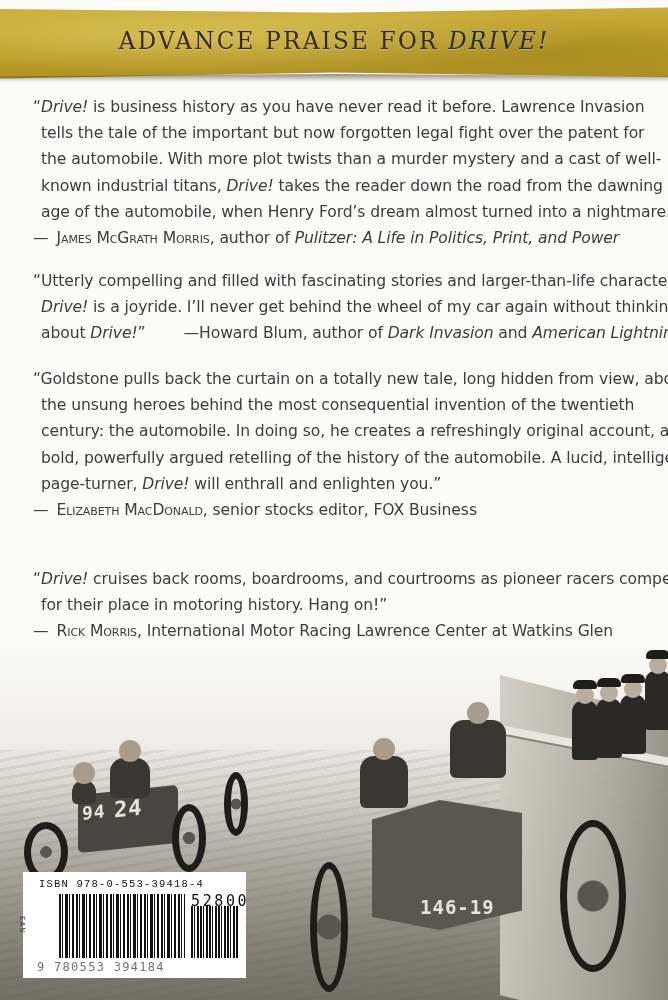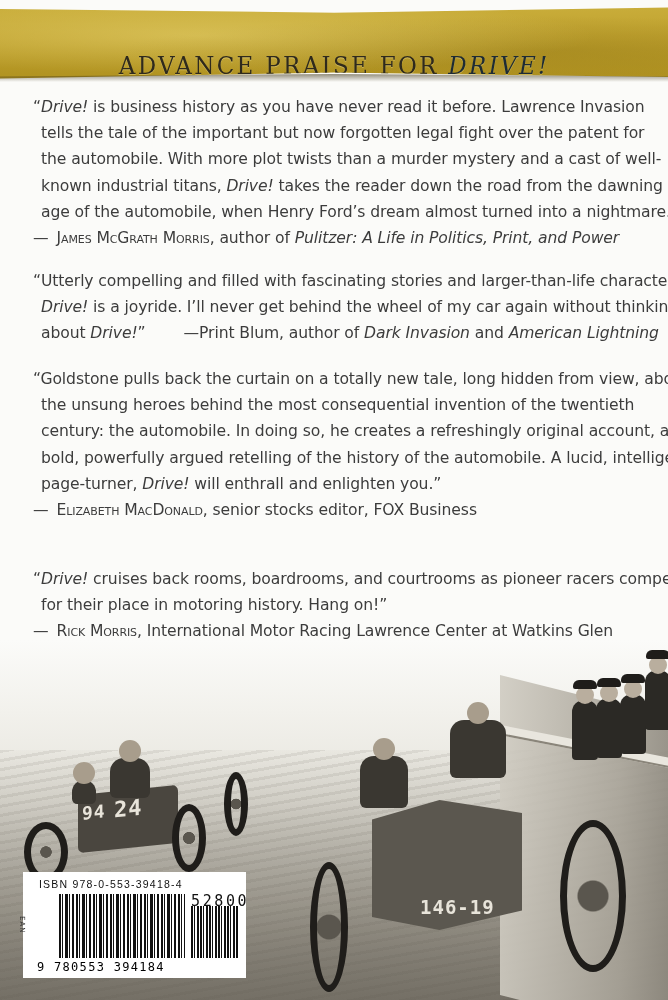--- a/index.html
+++ b/index.html
@@ -13,21 +13,21 @@
 
     
     .banner {
       position: absolute;
       left: 0; top: 6px; width: 668px; height: 74px;
       background:
         radial-gradient(ellipse at 30% 40%, rgba(255,240,150,0.35), transparent 60%),
         radial-gradient(ellipse at 80% 60%, rgba(120,95,10,0.25), transparent 55%),
         linear-gradient(180deg, #c9ad3a 0%, #bfa12e 45%, #b09220 100%);
       clip-path: polygon(0 4%, 50% 9%, 100% 2%, 100% 96%, 50% 90%, 0 98%);
-      display: flex; align-items: flex-end; justify-content: center;
+      display: flex; align-items: center; justify-content: center;
     }
     .banner-shadow {
       position: absolute; left: 0; top: 74px; width: 668px; height: 8px;
       background: linear-gradient(180deg, rgba(60,50,20,0.55), rgba(60,50,20,0));
       clip-path: polygon(0 30%, 50% 0, 100% 30%, 100% 100%, 0 100%);
     }
     .banner-title {
       font-family: "DejaVu Serif", "Liberation Serif", serif;
       font-size: 25px;
       letter-spacing: 2.5px;
@@ -133,21 +133,21 @@
       font-weight: bold; letter-spacing: 1px;
     }
 
     
     .barcode-box {
       position: absolute; left: 23px; top: 872px; width: 223px; height: 106px;
       background: #ffffff;
     }
     .isbn-text {
       position: absolute; left: 16px; top: 6px;
-      font-family: Liberation Sans, sans-serif;
+      font-family: Liberation Mono, monospace;
       font-size: 10.5px; letter-spacing: 1.2px; color: #111;
     }
     .ean-label {
       position: absolute; left: 3px; top: 44px;
       font-family: "DejaVu Sans", sans-serif; font-size: 7px; color: #333;
       transform: rotate(90deg); transform-origin: left top;
       letter-spacing: 1px;
     }
     .bars {
       position: absolute; left: 36px; top: 22px; height: 64px; width: 126px;
@@ -162,21 +162,21 @@
         #111 0 2px, #fff 2px 3px, #111 3px 4px, #fff 4px 6px,
         #111 6px 8px, #fff 8px 9px);
     }
     .addon-text {
       position: absolute; left: 168px; top: 20px;
       font-family: "DejaVu Sans Mono", monospace; font-size: 15px; letter-spacing: 2.6px; color: #111;
     }
     .ean-digits {
       position: absolute; left: 14px; top: 88px;
       font-family: "DejaVu Sans Mono", "Liberation Mono", monospace;
-      font-size: 12px; letter-spacing: 1.3px; color: #000000;
+      font-size: 12px; letter-spacing: 1.3px; color: #737373;
     }
     .ean-digits span { background: #fff; }
   </style>
 </head>
 <body>
 
 <div class="banner">
   <h1 class="banner-title"><span>ADVANCE PRAISE FOR </span><em>DRIVE!</em></h1>
 </div>
 <div class="banner-shadow"></div>
@@ -191,21 +191,21 @@
       <span class="line"><span>known industrial titans, </span><em>Drive!</em><span> takes the reader down the road from the dawning</span></span>
       <span class="line">age of the automobile, when Henry Ford’s dream almost turned into a nightmare.”</span>
     </div>
     <span class="attrib"><span>—</span><span class="sc">James McGrath Morris</span><span>, author of </span><em>Pulitzer: A Life in Politics, Print, and Power</em></span>
   </div>
 
   <div class="blurb b2">
     <div class="quote">
       <span class="line first">“Utterly compelling and filled with fascinating stories and larger-than-life characters,</span>
       <span class="line"><em>Drive!</em><span> is a joyride. I’ll never get behind the wheel of my car again without thinking</span></span>
-      <span class="line"><span>about </span><em>Drive!</em><span>”</span><span class="inline-attrib"><span>—</span><span class="sc">Print Blum</span><span>, author of </span><em>Dark Invasion</em><span> and </span><em>American Lightning</em></span></span>
+      <span class="line"><span>about </span><em>Drive!</em><span>”</span><span class="inline-attrib"><span>—</span><span class="sc">Howard Blum</span><span>, author of </span><em>Dark Invasion</em><span> and </span><em>American Lightning</em></span></span>
     </div>
   </div>
 
   <div class="blurb b3">
     <div class="quote">
       <span class="line first">“Goldstone pulls back the curtain on a totally new tale, long hidden from view, about</span>
       <span class="line">the unsung heroes behind the most consequential invention of the twentieth</span>
       <span class="line">century: the automobile. In doing so, he creates a refreshingly original account, a</span>
       <span class="line">bold, powerfully argued retelling of the history of the automobile. A lucid, intelligent</span>
       <span class="line"><span>page-turner, </span><em>Drive!</em><span> will enthrall and enlighten you.”</span></span>

